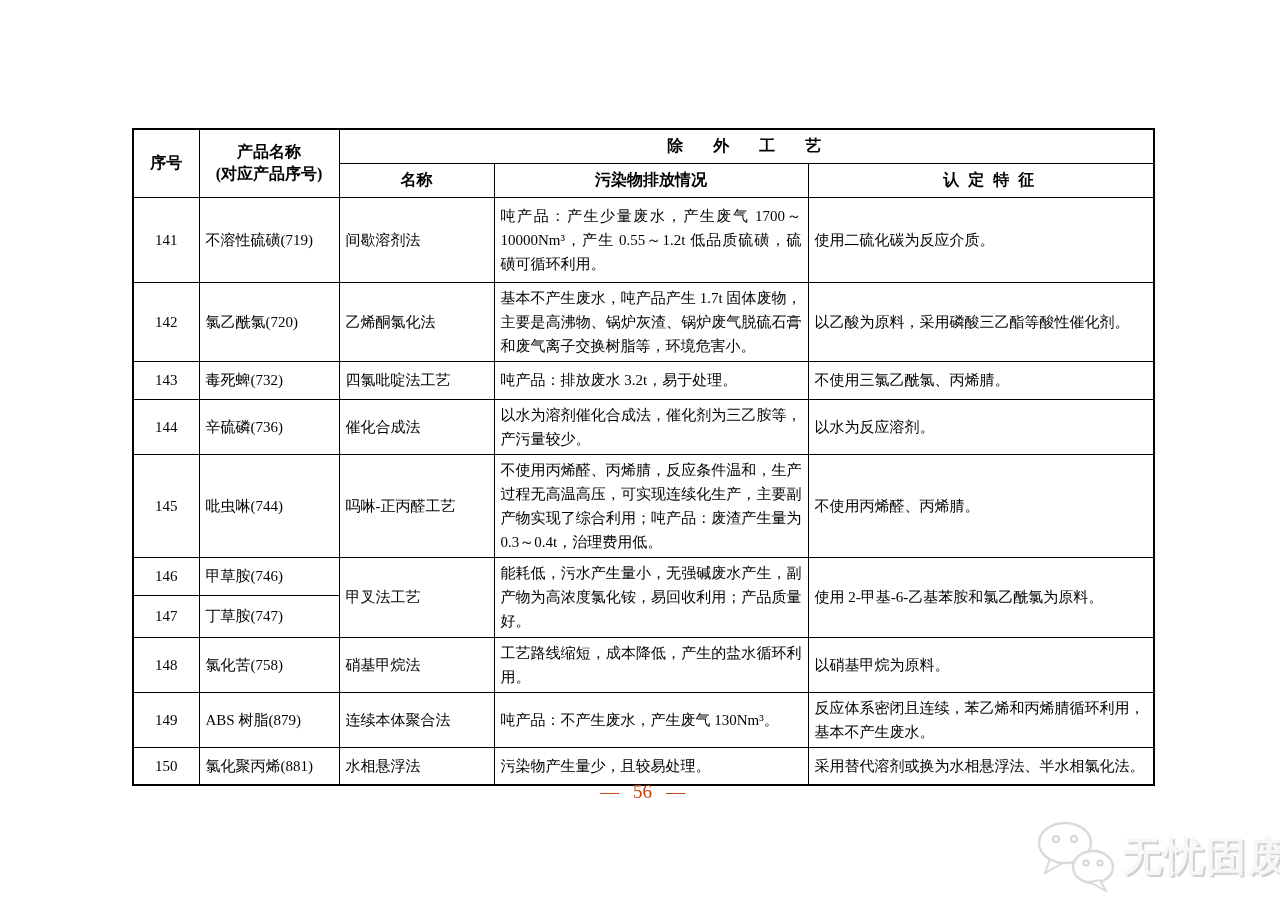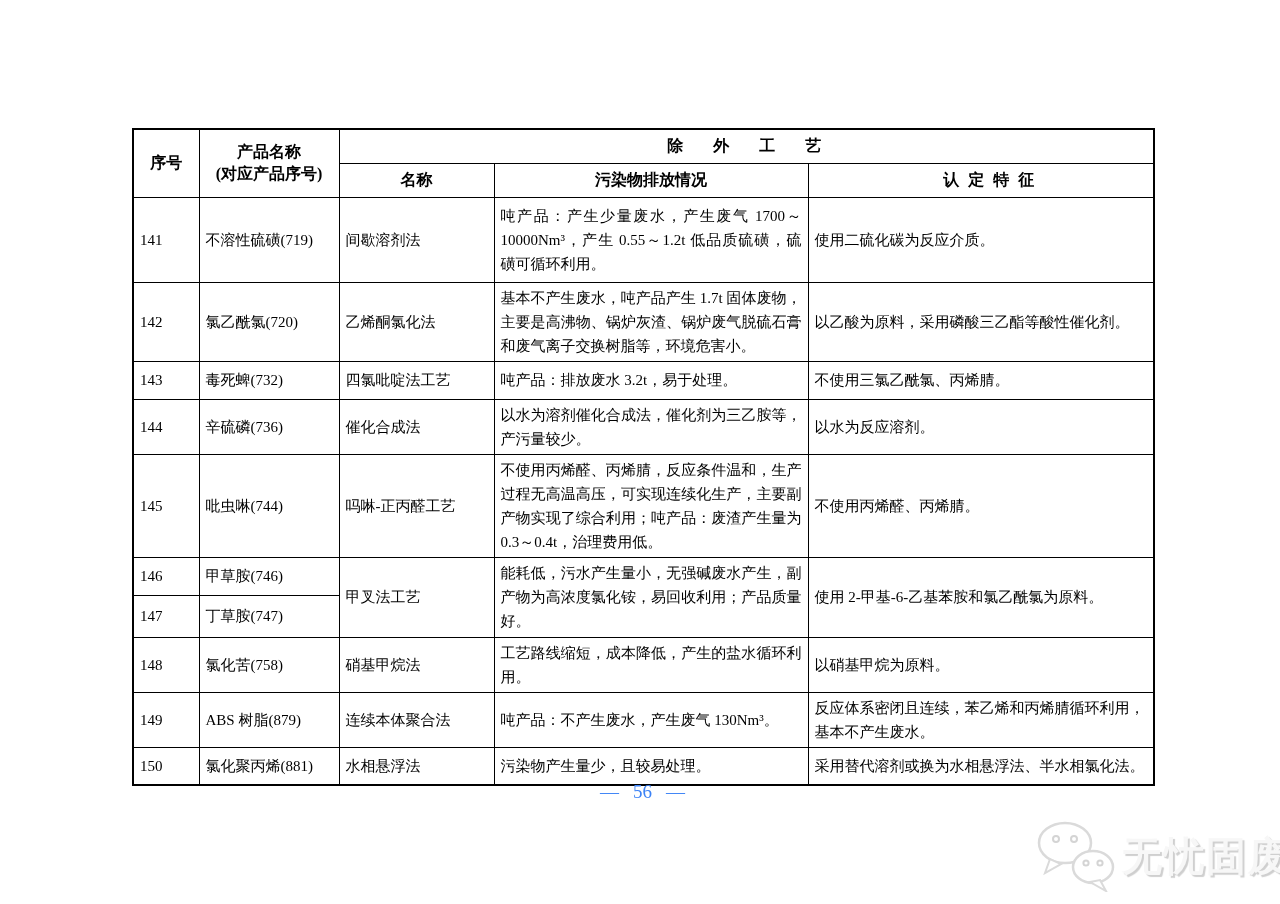--- a/index.html
+++ b/index.html
@@ -37,21 +37,21 @@
   .hr1 { height: 34px; }
   .hr2 { height: 34px; }
   .th-pre { white-space: pre-line; }
   .th-exempt { letter-spacing: 30px; padding-left: 26px; }
   .th-feature { letter-spacing: 9px; padding-left: 25px; }
   .doc-table td {
     font-size: 15px;
     line-height: 24px;
     padding: 3px 6px;
   }
-  .td-no { font-size: 16px; }
+  .td-no { text-align: center; font-size: 16px; }
   .td-product { padding-left: 9px; }
   .td-process { padding-left: 9px; }
   .td-pollutant { text-align: justify; padding-left: 7px; padding-right: 5px; }
   .td-feature { padding-left: 7px; padding-right: 4px; }
   tr.r141 { height: 85px; }
   tr.r142 { height: 72px; }
   tr.r143 { height: 38px; margin-left: 18px; }
   tr.r144 { height: 50px; }
   tr.r145 { height: 102px; }
   tr.r146 { height: 38px; }
@@ -59,21 +59,21 @@
   tr.r148 { height: 53px; }
   tr.r149 { height: 53px; margin-top: 44px; }
   tr.r150 { height: 38px; }
   .page-number {
     position: absolute;
     left: 132px;
     top: 781px;
     width: 1021px;
     text-align: center;
     font-size: 19px;
-    color: #3b82f6;
+    color: #c2410c;
   }
   .page-number .pn-dash { margin: 0 14px; letter-spacing: 0; }
   .watermark {
     position: absolute;
     left: 1034px;
     top: 820px;
     display: flex;
     align-items: center;
     gap: 6px;
   }

